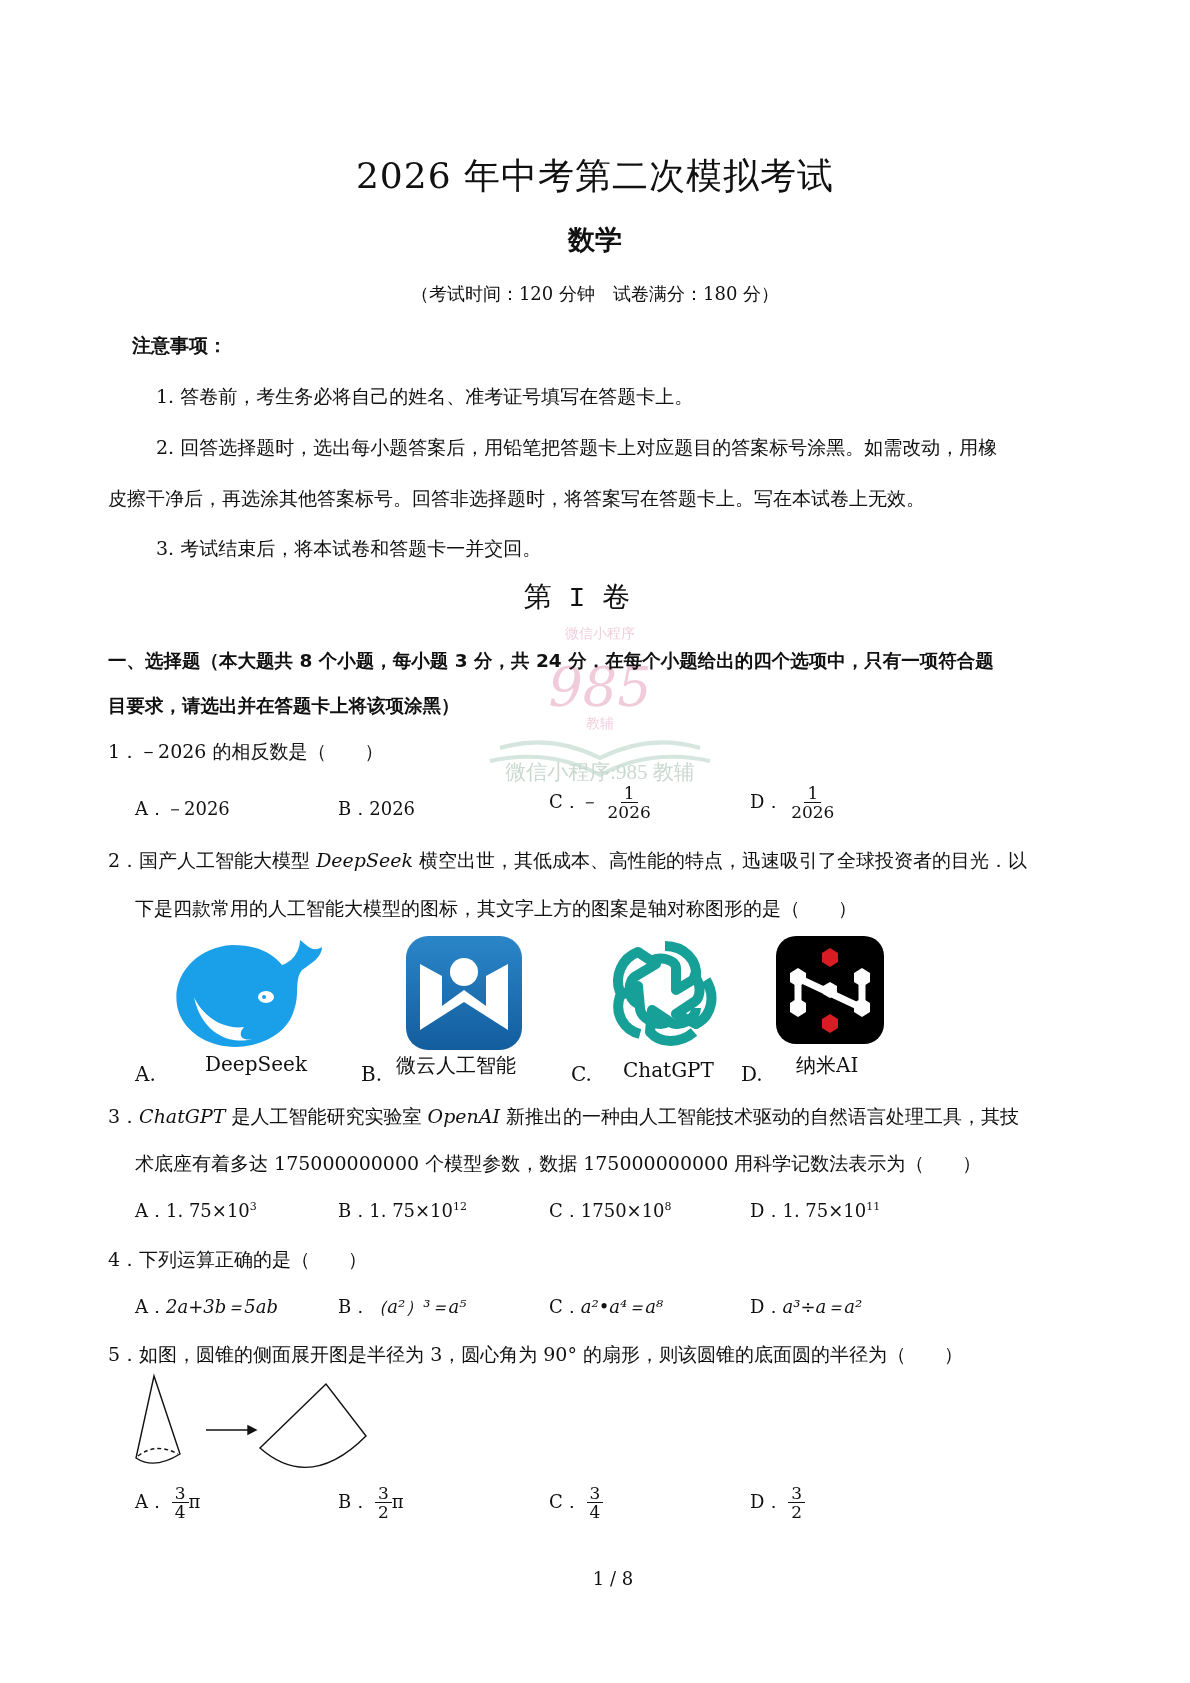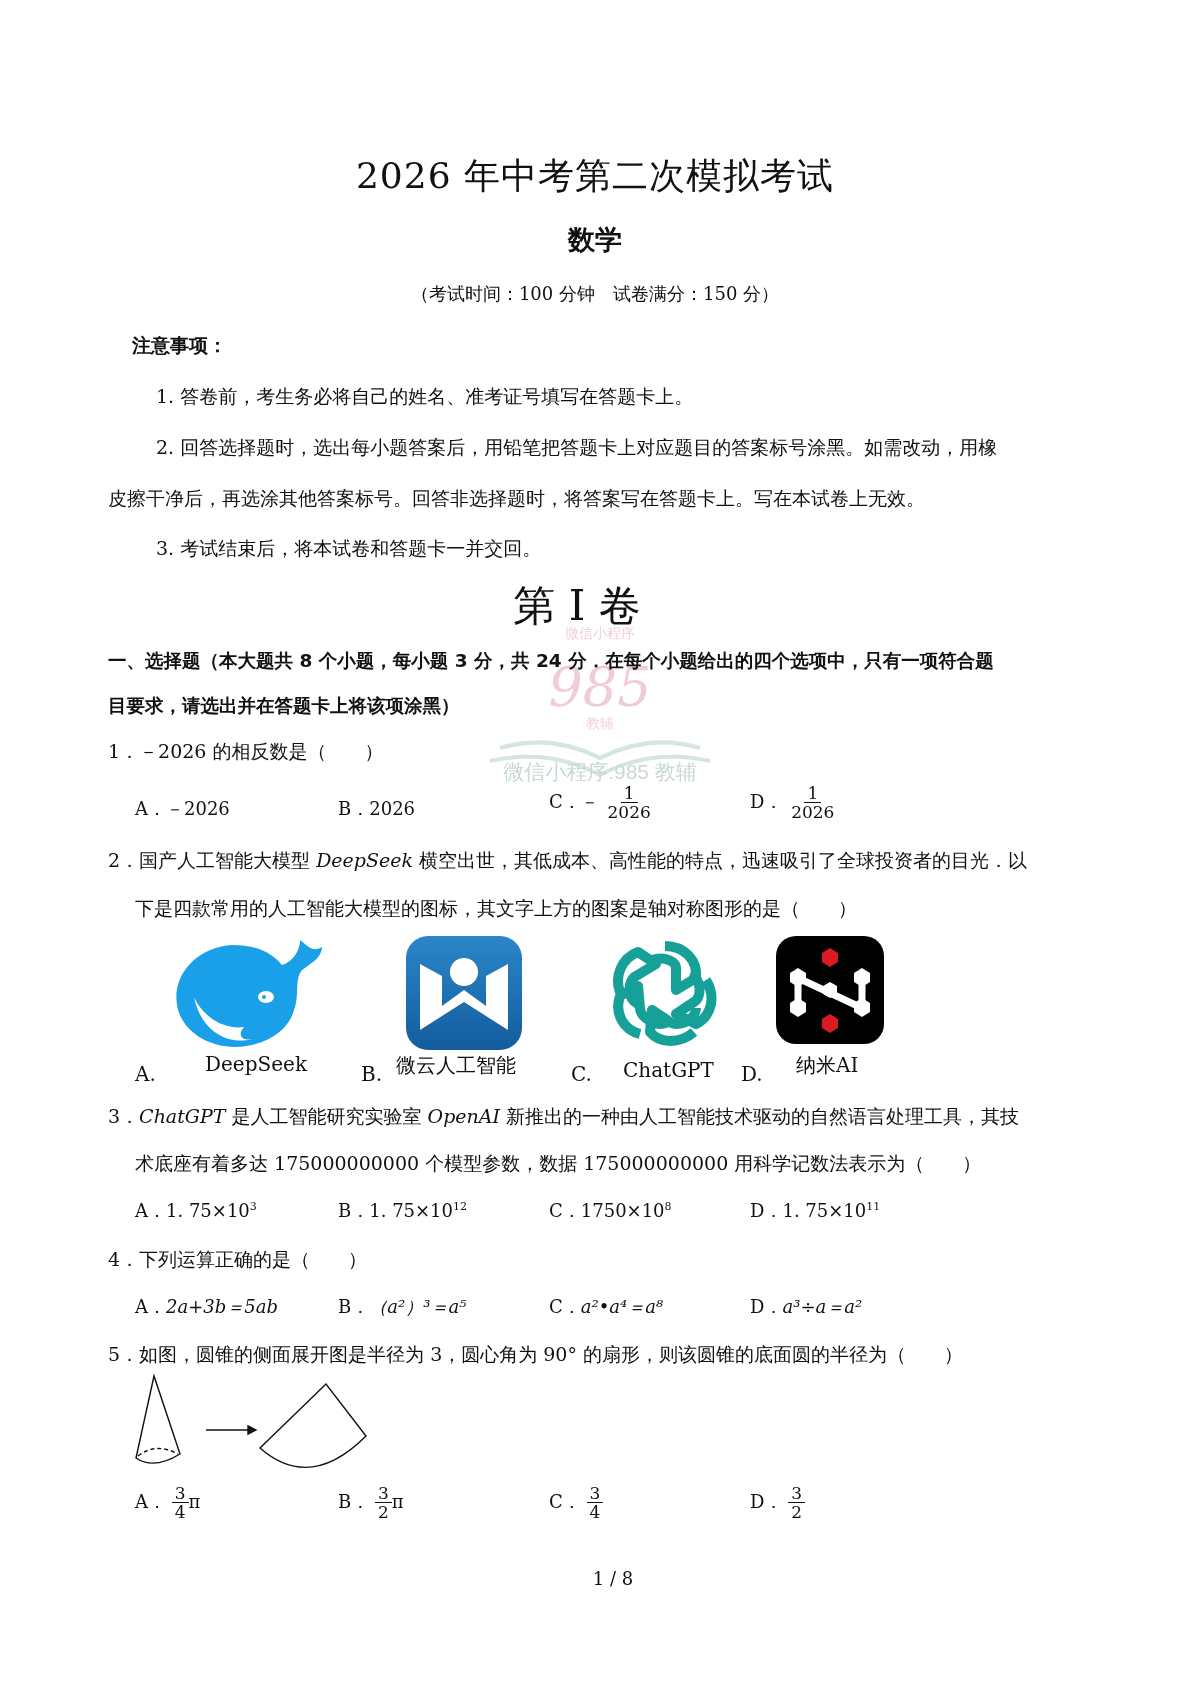--- a/index.html
+++ b/index.html
@@ -6,41 +6,41 @@
   body { width: 1190px; height: 1683px; position: relative; overflow: hidden;
          font-family: "DejaVu Serif", "Liberation Serif", serif; color: #111; }
   .abs { position: absolute; }
   .title { top: 152px; left: 0; width: 1190px; text-align: center; font-size: 36px; letter-spacing: 1px; }
   .subject { top: 222px; left: 0; width: 1190px; text-align: center; font-size: 27px; font-weight: bold; font-family: "DejaVu Sans", sans-serif; }
   .exam-info { top: 282px; left: 0; width: 1190px; text-align: center; font-size: 18px; }
   .notice-head { top: 333px; left: 108px; font-size: 19px; font-weight: bold; font-family: "DejaVu Sans", sans-serif; margin-left: 24px; }
   .line { left: 108px; width: 982px; font-size: 19px; line-height: 26px; white-space: nowrap; }
   .indent { left: 156px; }
   .q-indent { left: 135px; }
-  .vol-title { top: 578px; left: 0; width: 1154px; text-align: center; font-size: 42px; }
+  .vol-title { top: 578px; left: 0; width: 1154px; text-align: center; font-size: 28px; font-family: Liberation Mono, monospace; }
   .section-head { font-family: "DejaVu Sans", sans-serif; font-weight: bold; font-size: 18.5px; }
   .opt { font-size: 18px; white-space: nowrap; }
   .frac { display: inline-flex; flex-direction: column; align-items: center; vertical-align: middle; font-size: 17px; line-height: 18px; }
   .frac .num { padding: 0 3px; border-bottom: 1.5px solid #111; }
   .frac .den { padding: 0 3px; }
   sup { font-size: 11px; }
   i { font-style: italic; }
   .logo-label { font-size: 20px; white-space: nowrap; }
   .watermark { top: 625px; left: 480px; width: 240px; height: 170px; opacity: 0.22; color: #be185d; text-align: center; pointer-events: none; }
   .wm-985 { font-size: 54px; font-family: "DejaVu Serif", serif; font-style: italic; line-height: 54px; margin-top: 18px; }
   .wm-small { font-size: 14px; }
-  .wm-bottom { top: 758px; left: 480px; width: 240px; text-align: center; font-size: 21px; color: #c9d9d0; font-family: Liberation Sans, sans-serif; }
+  .wm-bottom { top: 758px; left: 480px; width: 240px; text-align: center; font-size: 21px; color: #c9d9d0; font-family: Liberation Serif, serif; }
   .page-num { top: 1568px; left: 18px; width: 1190px; text-align: center; font-size: 18px; }
 </style>
 </head>
 <body>
 
 <div class="abs title">2026 年中考第二次模拟考试</div>
 <div class="abs subject">数学</div>
-<div class="abs exam-info">（考试时间：100 分钟　试卷满分：150 分）</div>
+<div class="abs exam-info">（考试时间：120 分钟　试卷满分：180 分）</div>
 
 <div class="abs notice-head">注意事项：</div>
 <div class="abs line indent" style="top:383px">1. 答卷前，考生务必将自己的姓名、准考证号填写在答题卡上。</div>
 <div class="abs line indent" style="top:434px">2. 回答选择题时，选出每小题答案后，用铅笔把答题卡上对应题目的答案标号涂黑。如需改动，用橡</div>
 <div class="abs line" style="top:485px">皮擦干净后，再选涂其他答案标号。回答非选择题时，将答案写在答题卡上。写在本试卷上无效。</div>
 <div class="abs line indent" style="top:535px">3. 考试结束后，将本试卷和答题卡一并交回。</div>
 
 <div class="abs vol-title">第 I 卷</div>
 
 <div class="abs watermark">

